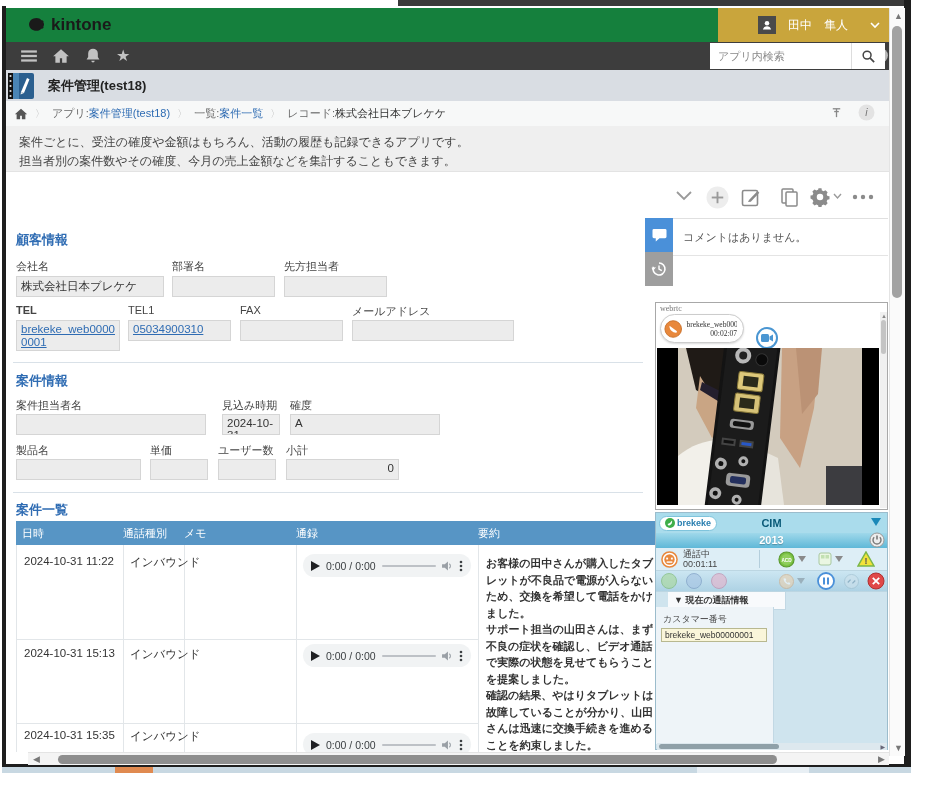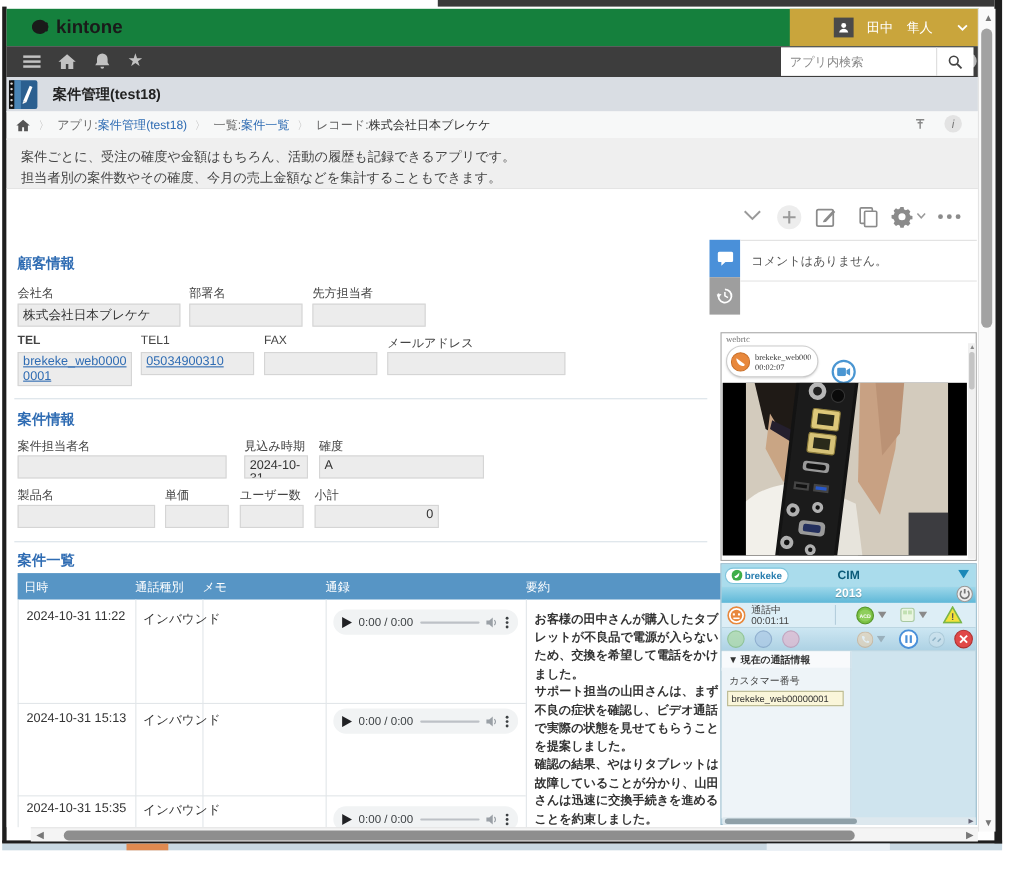--- a/index.html
+++ b/index.html
@@ -53,21 +53,21 @@
   .pilltext{font-size:7.5px;color:#333;line-height:9px;white-space:nowrap;overflow:hidden;}
   .bluecirc{width:22px;height:22px;border:2px solid #4a96d2;border-radius:50%;background:#fff;display:flex;align-items:center;justify-content:center;color:#4a96d2;box-sizing:border-box;position:relative;}
   
   .cimwin{border:1px solid #9bbccc;box-sizing:border-box;background:#cfe4ee;}
   .cimhead{background:#aadcec;display:flex;align-items:center;}
   .cimlogo{background:#fff;border:1px solid #7fc4dc;border-radius:8px;font-size:9px;font-weight:bold;color:#2f9a52;display:flex;align-items:center;gap:2px;padding:0 5px;height:15px;box-sizing:border-box;}
   .cimbar{background:linear-gradient(#9fd8ea,#5fb8d8);color:#fff;font-weight:bold;font-size:11px;text-align:center;line-height:15px;text-shadow:0 1px 1px rgba(0,0,0,.25);}
   .cimstatus{background:#ddeef6;display:flex;align-items:center;}
   .cimfaded{background:linear-gradient(#cce6f2,#aed2e4);display:flex;align-items:center;}
   .fcirc{border-radius:50%;opacity:.65;}
-  .ciminfo{background:#f8fafc;border-right:1px solid #c2d8e4;border-bottom:1px solid #c2d8e4;font-size:9px;font-weight:bold;color:#333;display:flex;align-items:center;}
+  .ciminfo{background:#f8fafc;border-right:1px solid #c2d8e4;border-bottom:1px solid #c2d8e4;font-size:9px;font-weight:bold;color:#333;display:flex;align-items:center;margin-left:12px;}
   .cimfield{background:#faf6da;border:1px solid #b8b890;font-size:8.5px;color:#333;padding:1px 3px;box-sizing:border-box;white-space:nowrap;overflow:hidden;}
   .smalltxt{font-size:9px;color:#444;line-height:10px;}
   
   .vsb{background:#fafafa;border-left:1px solid #e4e4e4;}
   .sbthumb{background:#a2a2a2;border-radius:5px;}
   .hsb{background:#f4f4f4;border-top:1px solid #e4e4e4;}
   .arrow{color:#777;font-size:9px;line-height:9px;}
   svg{display:block;}
 </style>
 </head>
@@ -402,21 +402,21 @@
   <div class="abs rtcwin" style="left:655px;top:302px;width:233px;height:208px;">
     <div class="rtctitle" style="margin:1px 0 0 4px;">webrtc</div>
     <div class="abs callpill" style="left:4px;top:11px;width:84px;height:29px;">
       <svg width="20" height="20" viewBox="0 0 20 20">
           <circle cx="10" cy="10" r="9" fill="#e8883c"></circle>
           <circle cx="10" cy="10" r="9" fill="none" stroke="#c96f28" stroke-width="1"></circle>
           <path d="M6 6.5c-.3 1.8.5 3.9 2.1 5.5s3.7 2.4 5.5 2.1l.5-1.7-2-..8-.9.9c-1-.4-2.3-1.7-2.7-2.7l.9-.9-.8-2z" fill="#fff"></path>
         </svg>
       <span class="pilltext">
         <span style="display:block;">brekeke_web0000</span>
-        <span style="display:block;">00:02:07</span>
+        <span style="display:block;text-align:right;">00:02:07</span>
       </span>
     </div>
     <div class="abs bluecirc" style="left:100px;top:14px;">
       <svg width="12" height="8" viewBox="0 0 12 8">
           <rect x="0" y="0" width="8" height="8" rx="1.5" fill="#4a96d2"></rect>
           <polygon points="8.5,2.5 12,0.5 12,7.5 8.5,5.5" fill="#4a96d2"></polygon>
         </svg>
     </div>
     <div class="abs bluecirc" style="left:140px;top:14px;">
       <svg width="11" height="11" viewBox="0 0 11 11">

